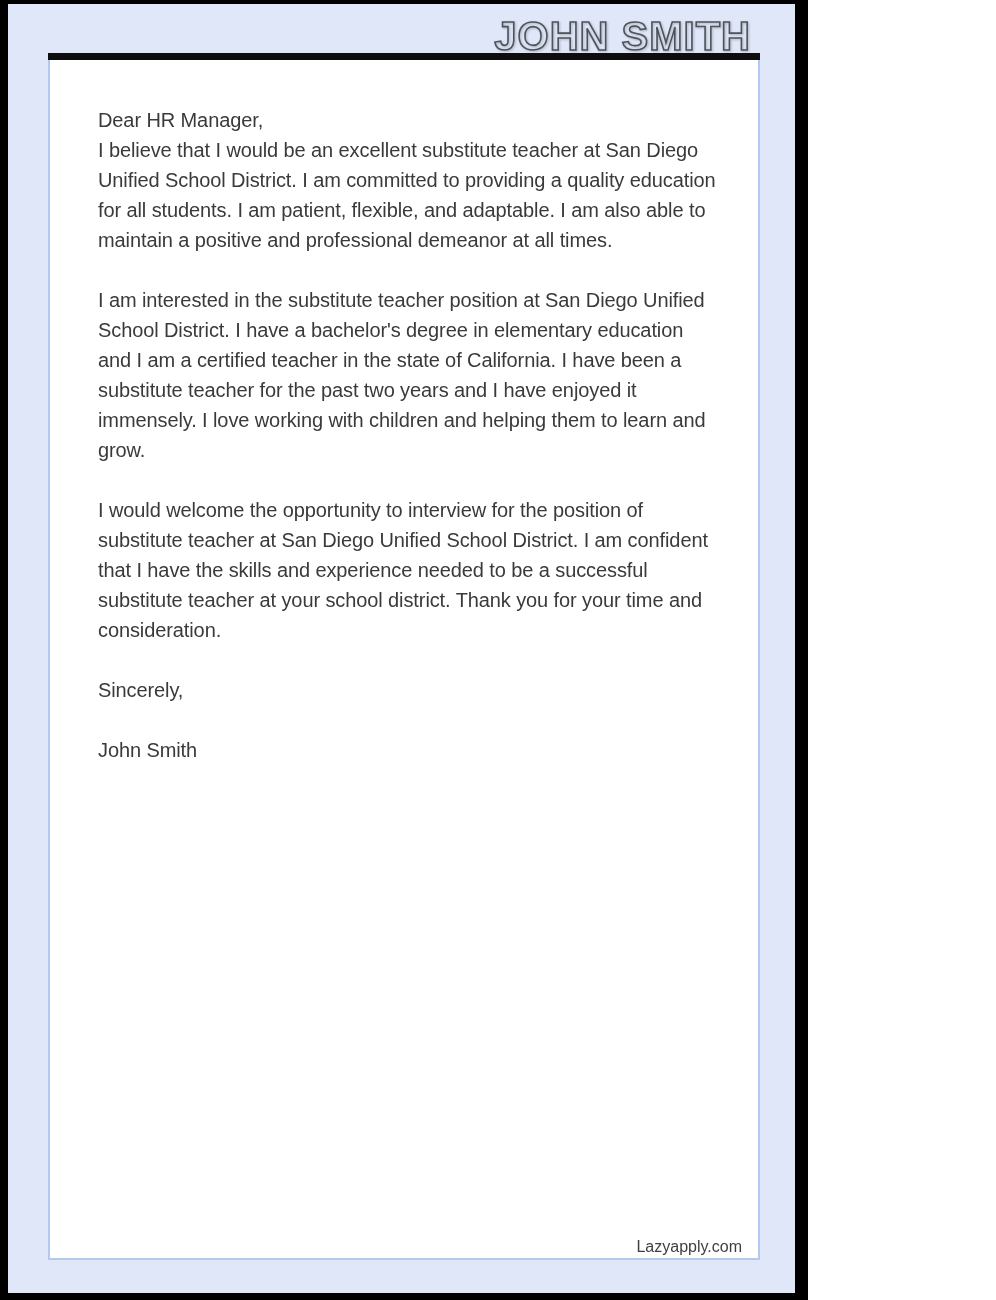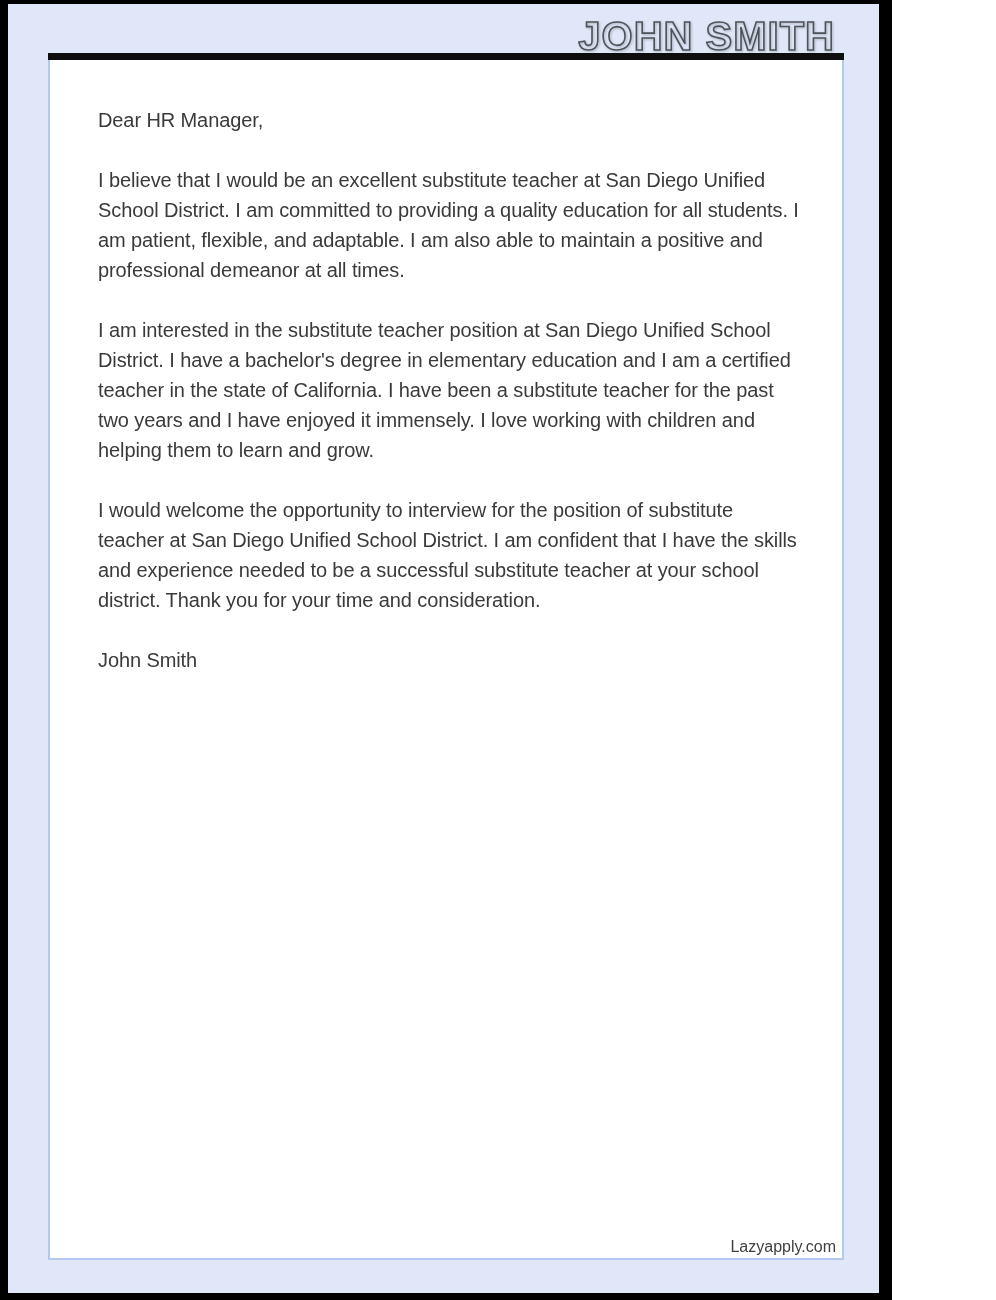--- a/index.html
+++ b/index.html
@@ -1,21 +1,21 @@
 <!DOCTYPE html>
 <html><head>
 <meta charset="utf-8">
 <style>
   * { margin: 0; padding: 0; box-sizing: border-box; }
   html, body {
     width: 996px;
     font-family: "Liberation Sans", sans-serif;
   }
   .page {
-    width: 892px;
+    width: 808px;
     height: 1300px;
     background: #dfe7f9;
     border-style: solid;
     border-color: #000000;
     border-top-width: 4px;
     border-left-width: 8px;
     border-right-width: 13px;
     border-bottom-width: 7px;
     overflow: hidden;
   }
@@ -53,28 +53,28 @@
     border-top: none;
     padding: 45px 38px 0 48px;
     position: relative;
   }
   .sheet p {
     font-size: 20px;
     line-height: 30px;
     color: #3a3a3a;
     letter-spacing: -0.1px;
   }
-  .greeting   { margin-bottom: 30px; }
+  .greeting   { }
   .para       { margin-bottom: 30px; }
   .closing    { margin-bottom: 30px; }
   .signature  { margin-bottom: 10px; }
   .date       { color: #2196f3; }
   .watermark {
     position: absolute;
-    right: 6px;
+    right: 16px;
     bottom: 1px;
     font-size: 16px;
     line-height: 20px;
     color: #3f3f3f;
   }
 </style>
 </head>
 <body>
 
 <div class="page">
@@ -88,20 +88,21 @@
   <div class="sheet">
 
     <p class="greeting">Dear HR Manager,</p>
 
     <p class="para">I believe that I would be an excellent substitute teacher at San Diego Unified School District. I am committed to providing a quality education for all students. I am patient, flexible, and adaptable. I am also able to maintain a positive and professional demeanor at all times.</p>
 
     <p class="para">I am interested in the substitute teacher position at San Diego Unified School District. I have a bachelor's degree in elementary education and I am a certified teacher in the state of California. I have been a substitute teacher for the past two years and I have enjoyed it immensely. I love working with children and helping them to learn and grow.</p>
 
     <p class="para">I would welcome the opportunity to interview for the position of substitute teacher at San Diego Unified School District. I am confident that I have the skills and experience needed to be a successful substitute teacher at your school district. Thank you for your time and consideration.</p>
 
+    <p class="closing">Sincerely,</p>
 
     <p class="signature">John Smith</p>
 
 
     <div class="watermark">Lazyapply.com</div>
 
   </div>
 
 </div>
 

